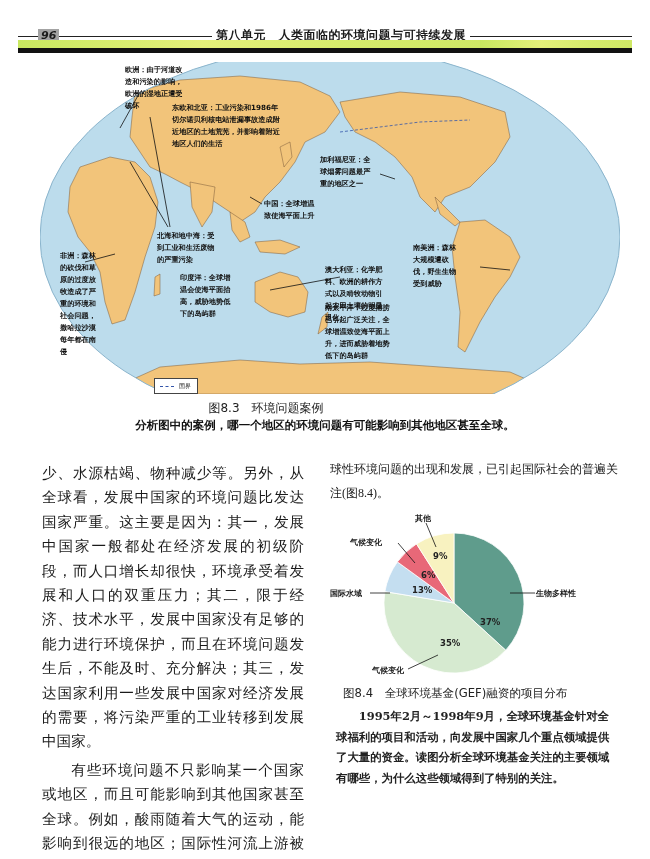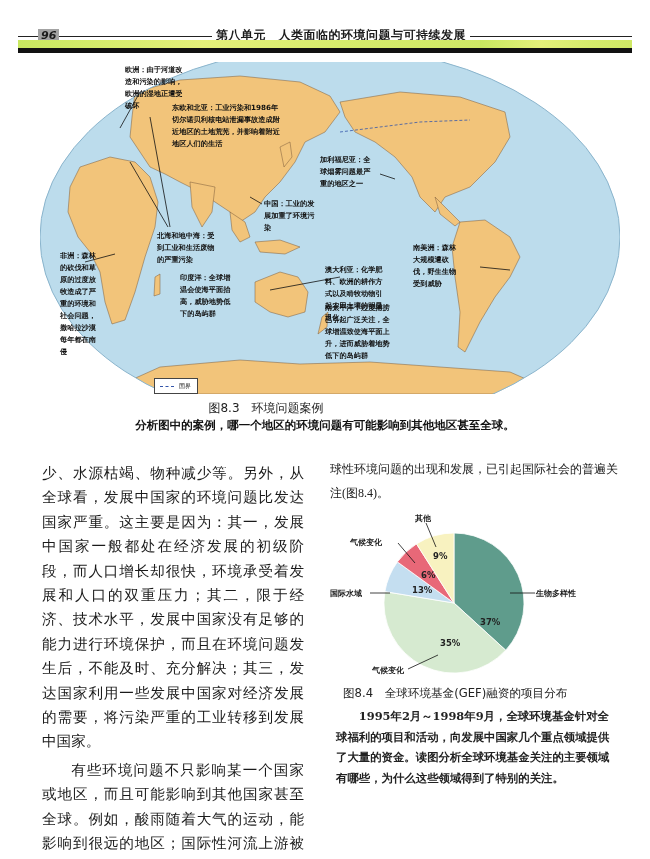--- a/index.html
+++ b/index.html
@@ -97,21 +97,21 @@
     <line x1="90" y1="100" x2="128" y2="165" stroke="#111" stroke-width="0.8"></line>
     <line x1="45" y1="200" x2="75" y2="192" stroke="#111" stroke-width="0.8"></line>
     <line x1="210" y1="135" x2="222" y2="142" stroke="#111" stroke-width="0.8"></line>
     <line x1="340" y1="112" x2="355" y2="117" stroke="#111" stroke-width="0.8"></line>
     <line x1="230" y1="228" x2="300" y2="215" stroke="#111" stroke-width="0.8"></line>
     <line x1="440" y1="205" x2="470" y2="208" stroke="#111" stroke-width="0.8"></line>
   </svg>
   <div class="ann" style="left:85px;top:2px;width:62px;">欧洲：由于河道改造和污染的影响，欧洲的湿地正遭受破坏</div>
   <div class="ann" style="left:132px;top:40px;width:112px;">东欧和北亚：工业污染和1986年切尔诺贝利核电站泄漏事故造成附近地区的土地荒芜，并影响着附近地区人们的生活</div>
   <div class="ann" style="left:280px;top:92px;width:56px;">加利福尼亚：全球烟雾问题最严重的地区之一</div>
-  <div class="ann" style="left:224px;top:136px;width:56px;">中国：工业的发展加重了环境污染</div>
+  <div class="ann" style="left:224px;top:136px;width:56px;">中国：全球增温致使海平面上升</div>
   <div class="ann" style="left:117px;top:168px;width:60px;">北海和地中海：受到工业和生活废物的严重污染</div>
   <div class="ann" style="left:20px;top:188px;width:38px;">非洲：森林的砍伐和草原的过度放牧造成了严重的环境和社会问题，撒哈拉沙漠每年都在南侵</div>
   <div class="ann" style="left:140px;top:210px;width:52px;">印度洋：全球增温会使海平面抬高，威胁地势低下的岛屿群</div>
   <div class="ann" style="left:285px;top:202px;width:60px;">澳大利亚：化学肥料、欧洲的耕作方式以及啃牧动物引起农田土壤的明显退化</div>
   <div class="ann" style="left:285px;top:240px;width:70px;">南太平洋：过度捕捞已引起广泛关注，全球增温致使海平面上升，进而威胁着地势低下的岛屿群</div>
   <div class="ann" style="left:373px;top:180px;width:45px;">南美洲：森林大规模遭砍伐，野生生物受到威胁</div>
   <div class="legend-box">
     <span class="legend-dash"></span>
     <span>国界</span>
   </div>

